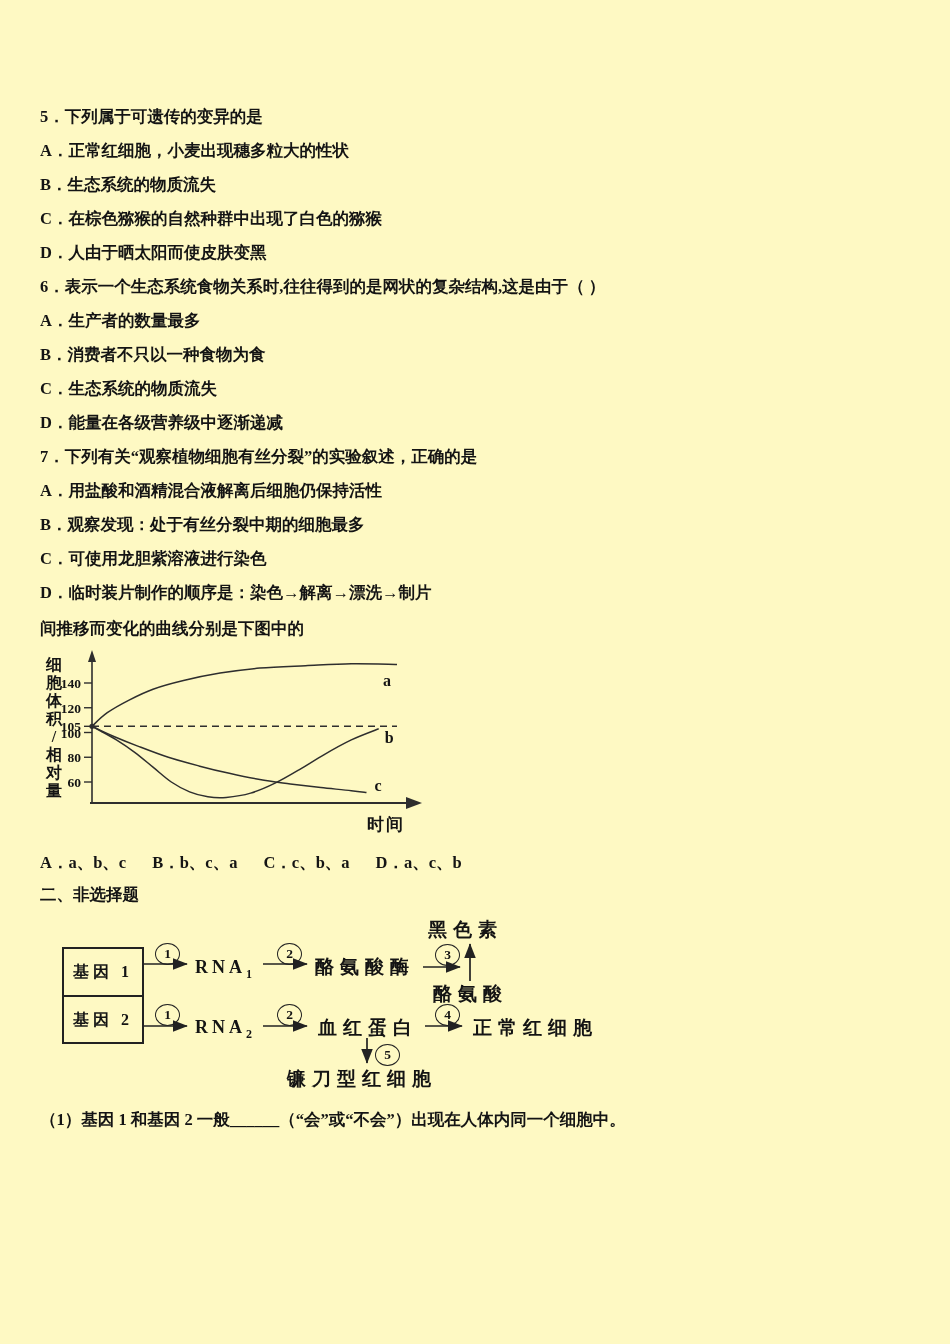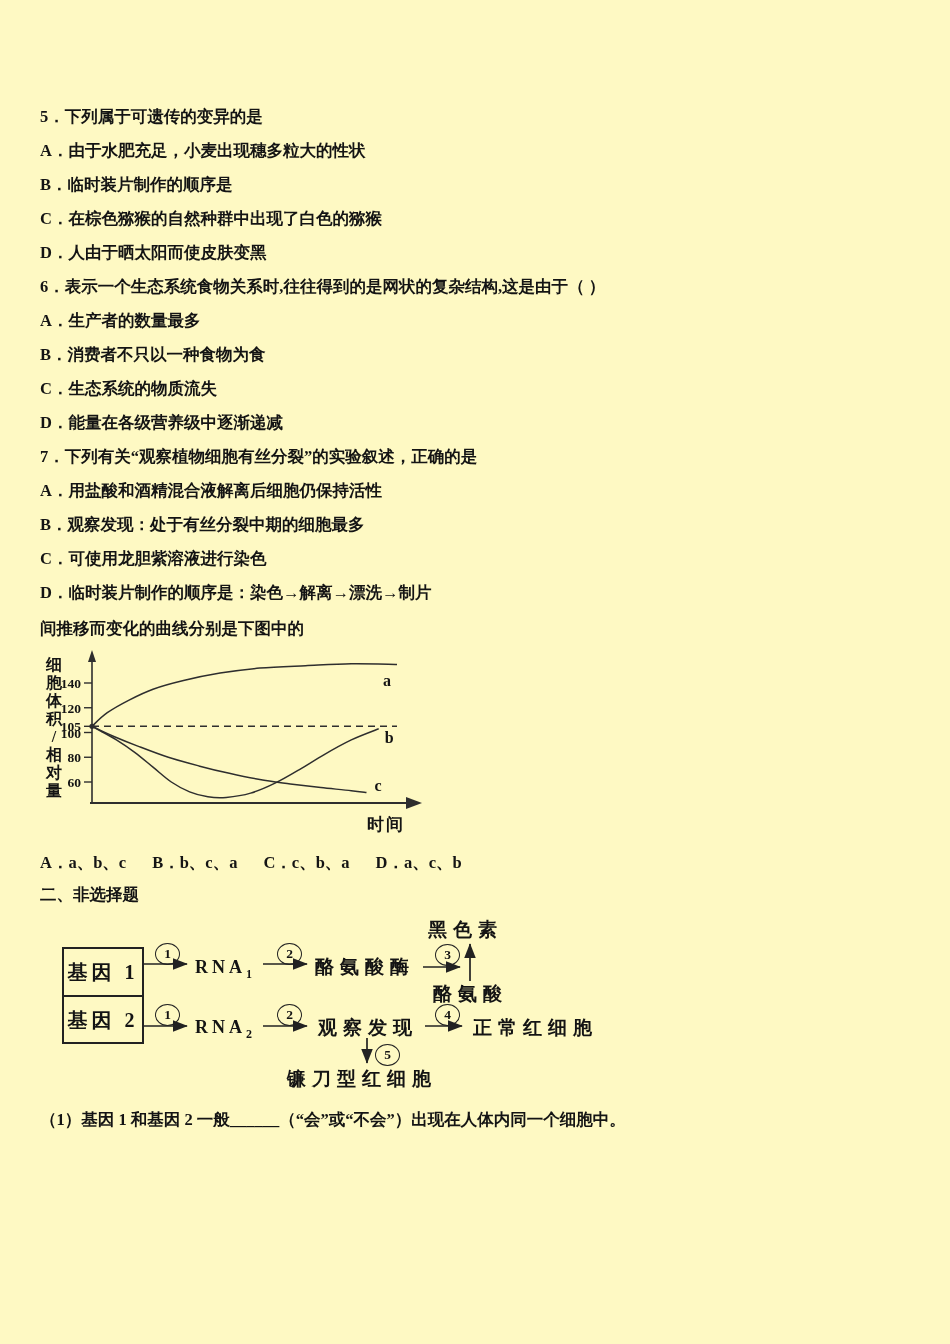--- a/index.html
+++ b/index.html
@@ -18,38 +18,38 @@
 
   
   .chart-wrap { height:192px; margin:0; }
   #chart-svg text { font-family:inherit; font-weight:bold; fill:#141414; }
 
   
   .diagram { position:relative; width:620px; height:180px; margin-left:15px; margin-top:7px; }
   .darrows { position:absolute; left:0; top:0; width:620px; height:180px; }
   .genebox { position:absolute; left:7px; top:30px; width:78px; height:93px; border:2px solid #222; }
   .genecell { height:46px; display:flex; align-items:center; justify-content:center;
-              font-size:20px; letter-spacing:4px; white-space:nowrap; }
+              font-size:16px; letter-spacing:4px; white-space:nowrap; }
   .genecell.first { border-bottom:2px solid #222; }
   .dlabel { position:absolute; font-size:19px; letter-spacing:6px; line-height:21px; white-space:nowrap; }
   .rna { font-size:18px; letter-spacing:4px;font-family:Liberation Serif, serif; }
   .rna sub { font-size:12px; letter-spacing:0; }
   .circ { position:absolute; width:23px; height:20px; border:1.7px solid #222; border-radius:50%;
           display:flex; align-items:center; justify-content:center;
           font-size:13.5px; line-height:1; letter-spacing:0; }
 </style>
 </head>
 <body>
 
 <div class="page">
   <div class="content">
 
     <p class="tline">5．下列属于可遗传的变异的是</p>
-    <p class="tline">A．由于水肥充足，小麦出现穗多粒大的性状</p>
-    <p class="tline">B．临时装片制作的顺序是</p>
+    <p class="tline">A．正常红细胞，小麦出现穗多粒大的性状</p>
+    <p class="tline">B．生态系统的物质流失</p>
     <p class="tline">C．在棕色猕猴的自然种群中出现了白色的猕猴</p>
     <p class="tline">D．人由于晒太阳而使皮肤变黑</p>
 
     <p class="tline">6．表示一个生态系统食物关系时,往往得到的是网状的复杂结构,这是由于（ ）</p>
     <p class="tline">A．生产者的数量最多</p>
     <p class="tline">B．消费者不只以一种食物为食</p>
     <p class="tline">C．生态系统的物质流失</p>
     <p class="tline">D．能量在各级营养级中逐渐递减</p>
 
     <p class="tline">7．下列有关“观察植物细胞有丝分裂”的实验叙述，正确的是</p>
@@ -130,21 +130,21 @@
       <span class="circ" style="left:100px;top:87px;">1</span>
       <span class="circ" style="left:222px;top:87px;">2</span>
       <span class="circ" style="left:380px;top:87px;">4</span>
       <span class="circ" style="left:320px;top:127px;">5</span>
 
       <span class="dlabel rna" style="left:140px;top:40px;"><span>RNA</span><sub>1</sub></span>
       <span class="dlabel rna" style="left:140px;top:100px;"><span>RNA</span><sub>2</sub></span>
       <span class="dlabel" style="left:260px;top:39px;">酪氨酸酶</span>
       <span class="dlabel" style="left:373px;top:2px;">黑色素</span>
       <span class="dlabel" style="left:378px;top:66px;">酪氨酸</span>
-      <span class="dlabel" style="left:263px;top:100px;">观察发现</span>
+      <span class="dlabel" style="left:263px;top:100px;">血红蛋白</span>
       <span class="dlabel" style="left:418px;top:100px;">正常红细胞</span>
       <span class="dlabel" style="left:232px;top:151px;">镰刀型红细胞</span>
     </div>
 
     <p class="tline mid foot">（1）基因 1 和基因 2 一般______（“会”或“不会”）出现在人体内同一个细胞中。</p>
 
   </div>
 </div>
 
 </body></html>

